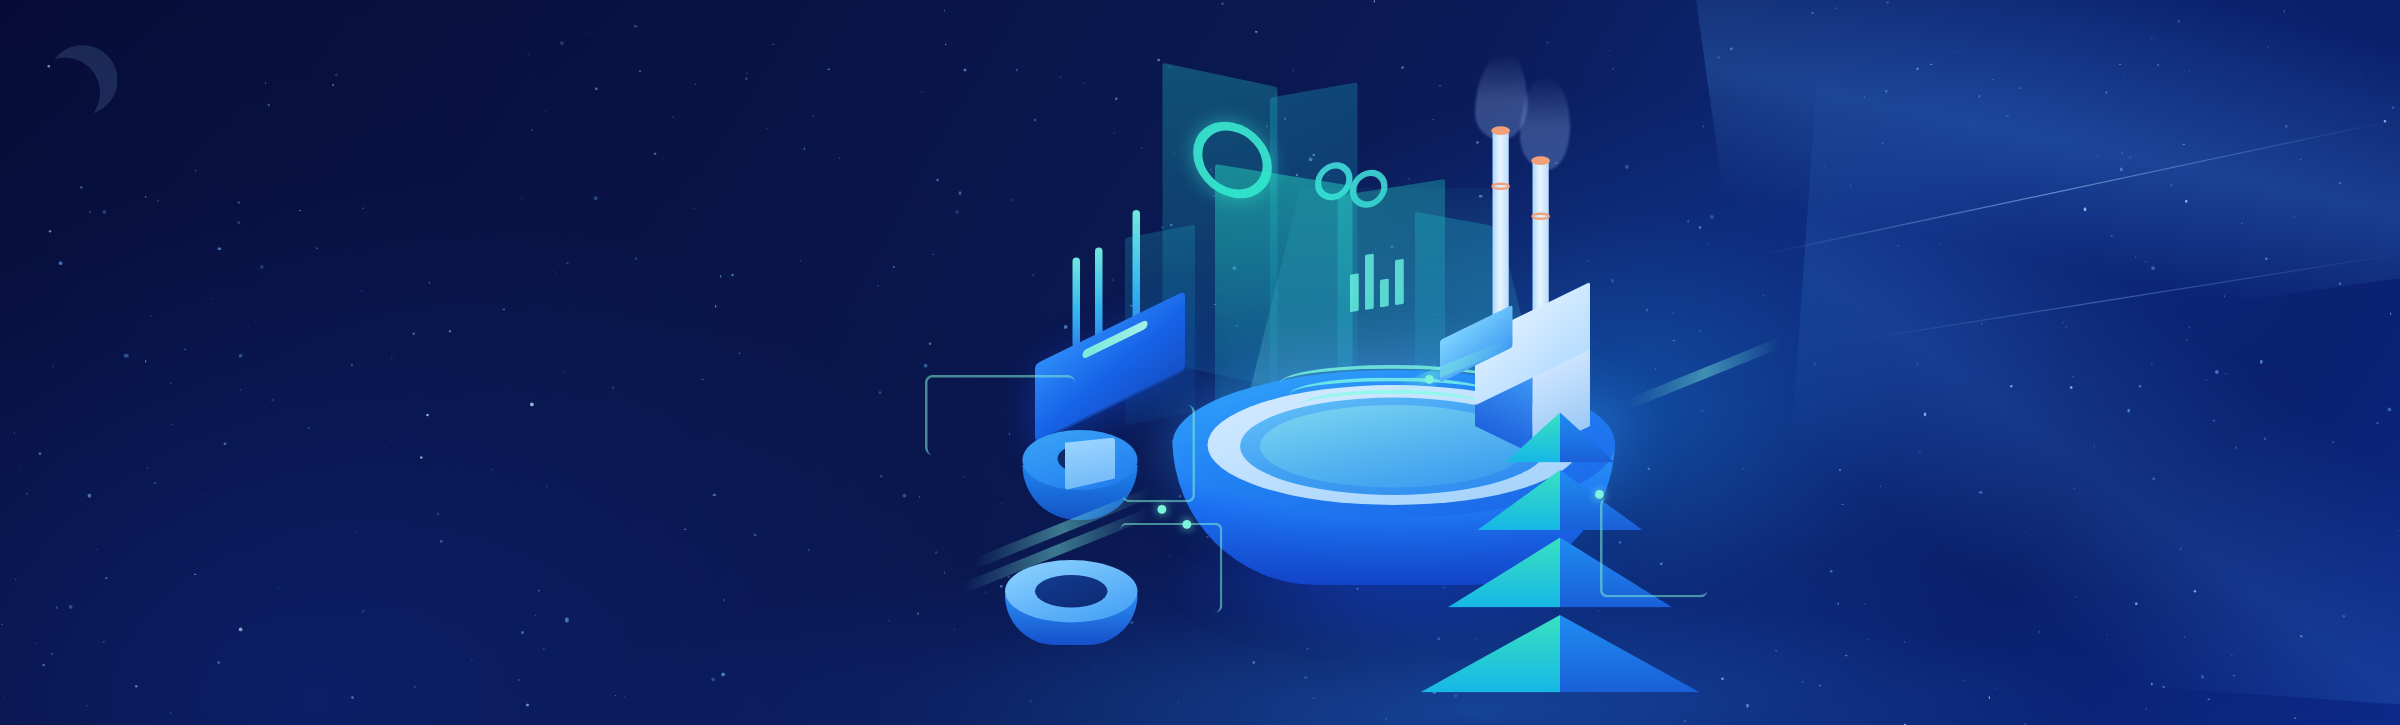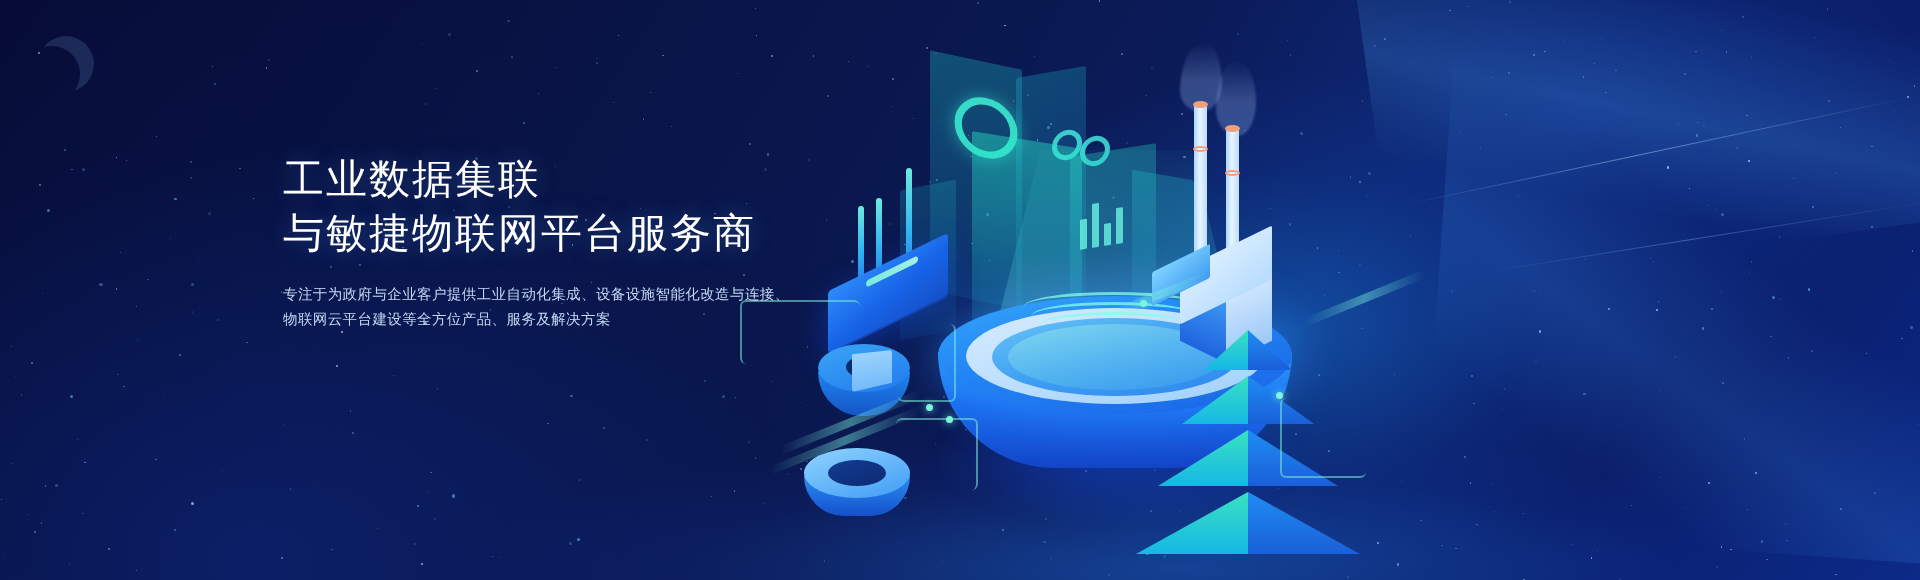--- a/index.html
+++ b/index.html
@@ -667,22 +667,14 @@
     <div class="wire" style="left:118px;top:324px;width:56px;height:76px;border-left:none;border-top:none;"></div>
     <div class="wire" style="left:500px;top:398px;width:84px;height:78px;border-right:none;border-top:none;"></div>
     <div class="wire" style="left:116px;top:418px;width:80px;height:70px;border-left:none;border-bottom:none;"></div>
 
     <div class="wdot" style="left:146px;top:404px;"></div>
     <div class="wdot" style="left:166px;top:416px;"></div>
     <div class="wdot" style="left:496px;top:392px;"></div>
     <div class="wdot" style="left:360px;top:300px;"></div>
   </div>
 
-  <div class="copy">
-    <div class="title-line">工业数据集联</div>
-    <div class="title-line">与敏捷物联网平台服务商</div>
-    <div class="subtitle">
-      <div>专注于为政府与企业客户提供工业自动化集成、设备设施智能化改造与连接、</div>
-      <div>物联网云平台建设等全方位产品、服务及解决方案</div>
-    </div>
-  </div>
 
 </div>
 
 </body></html>

